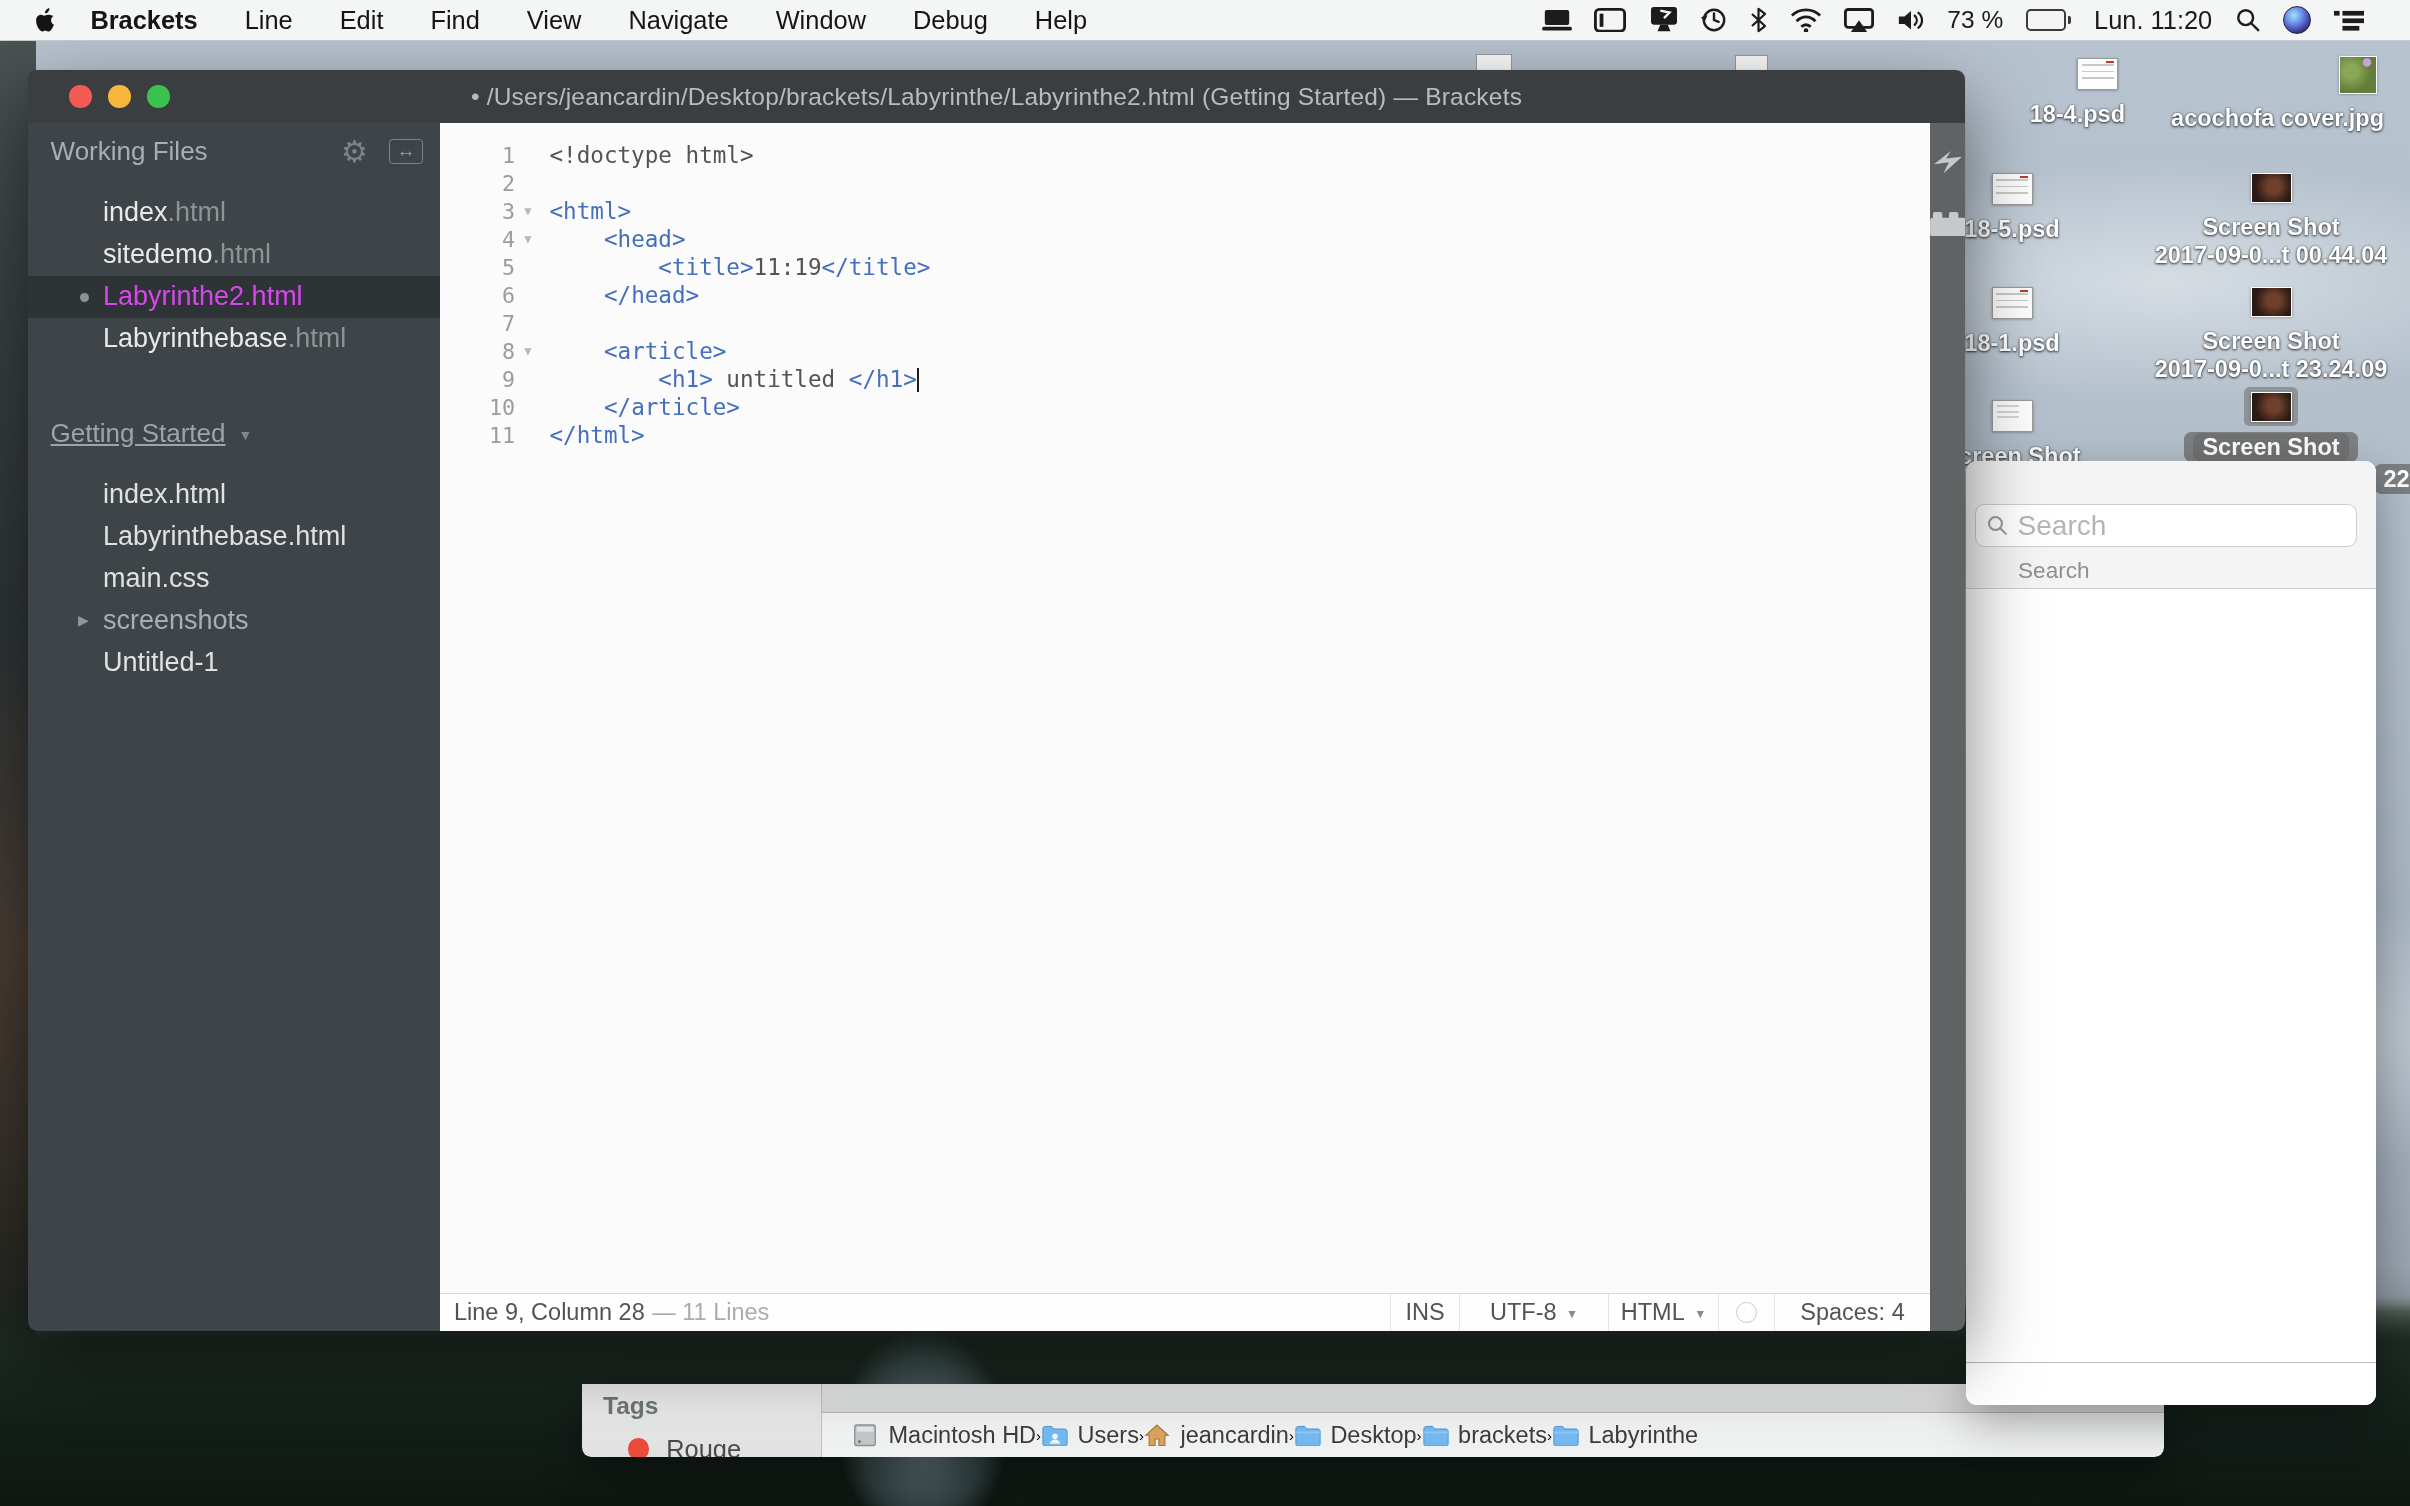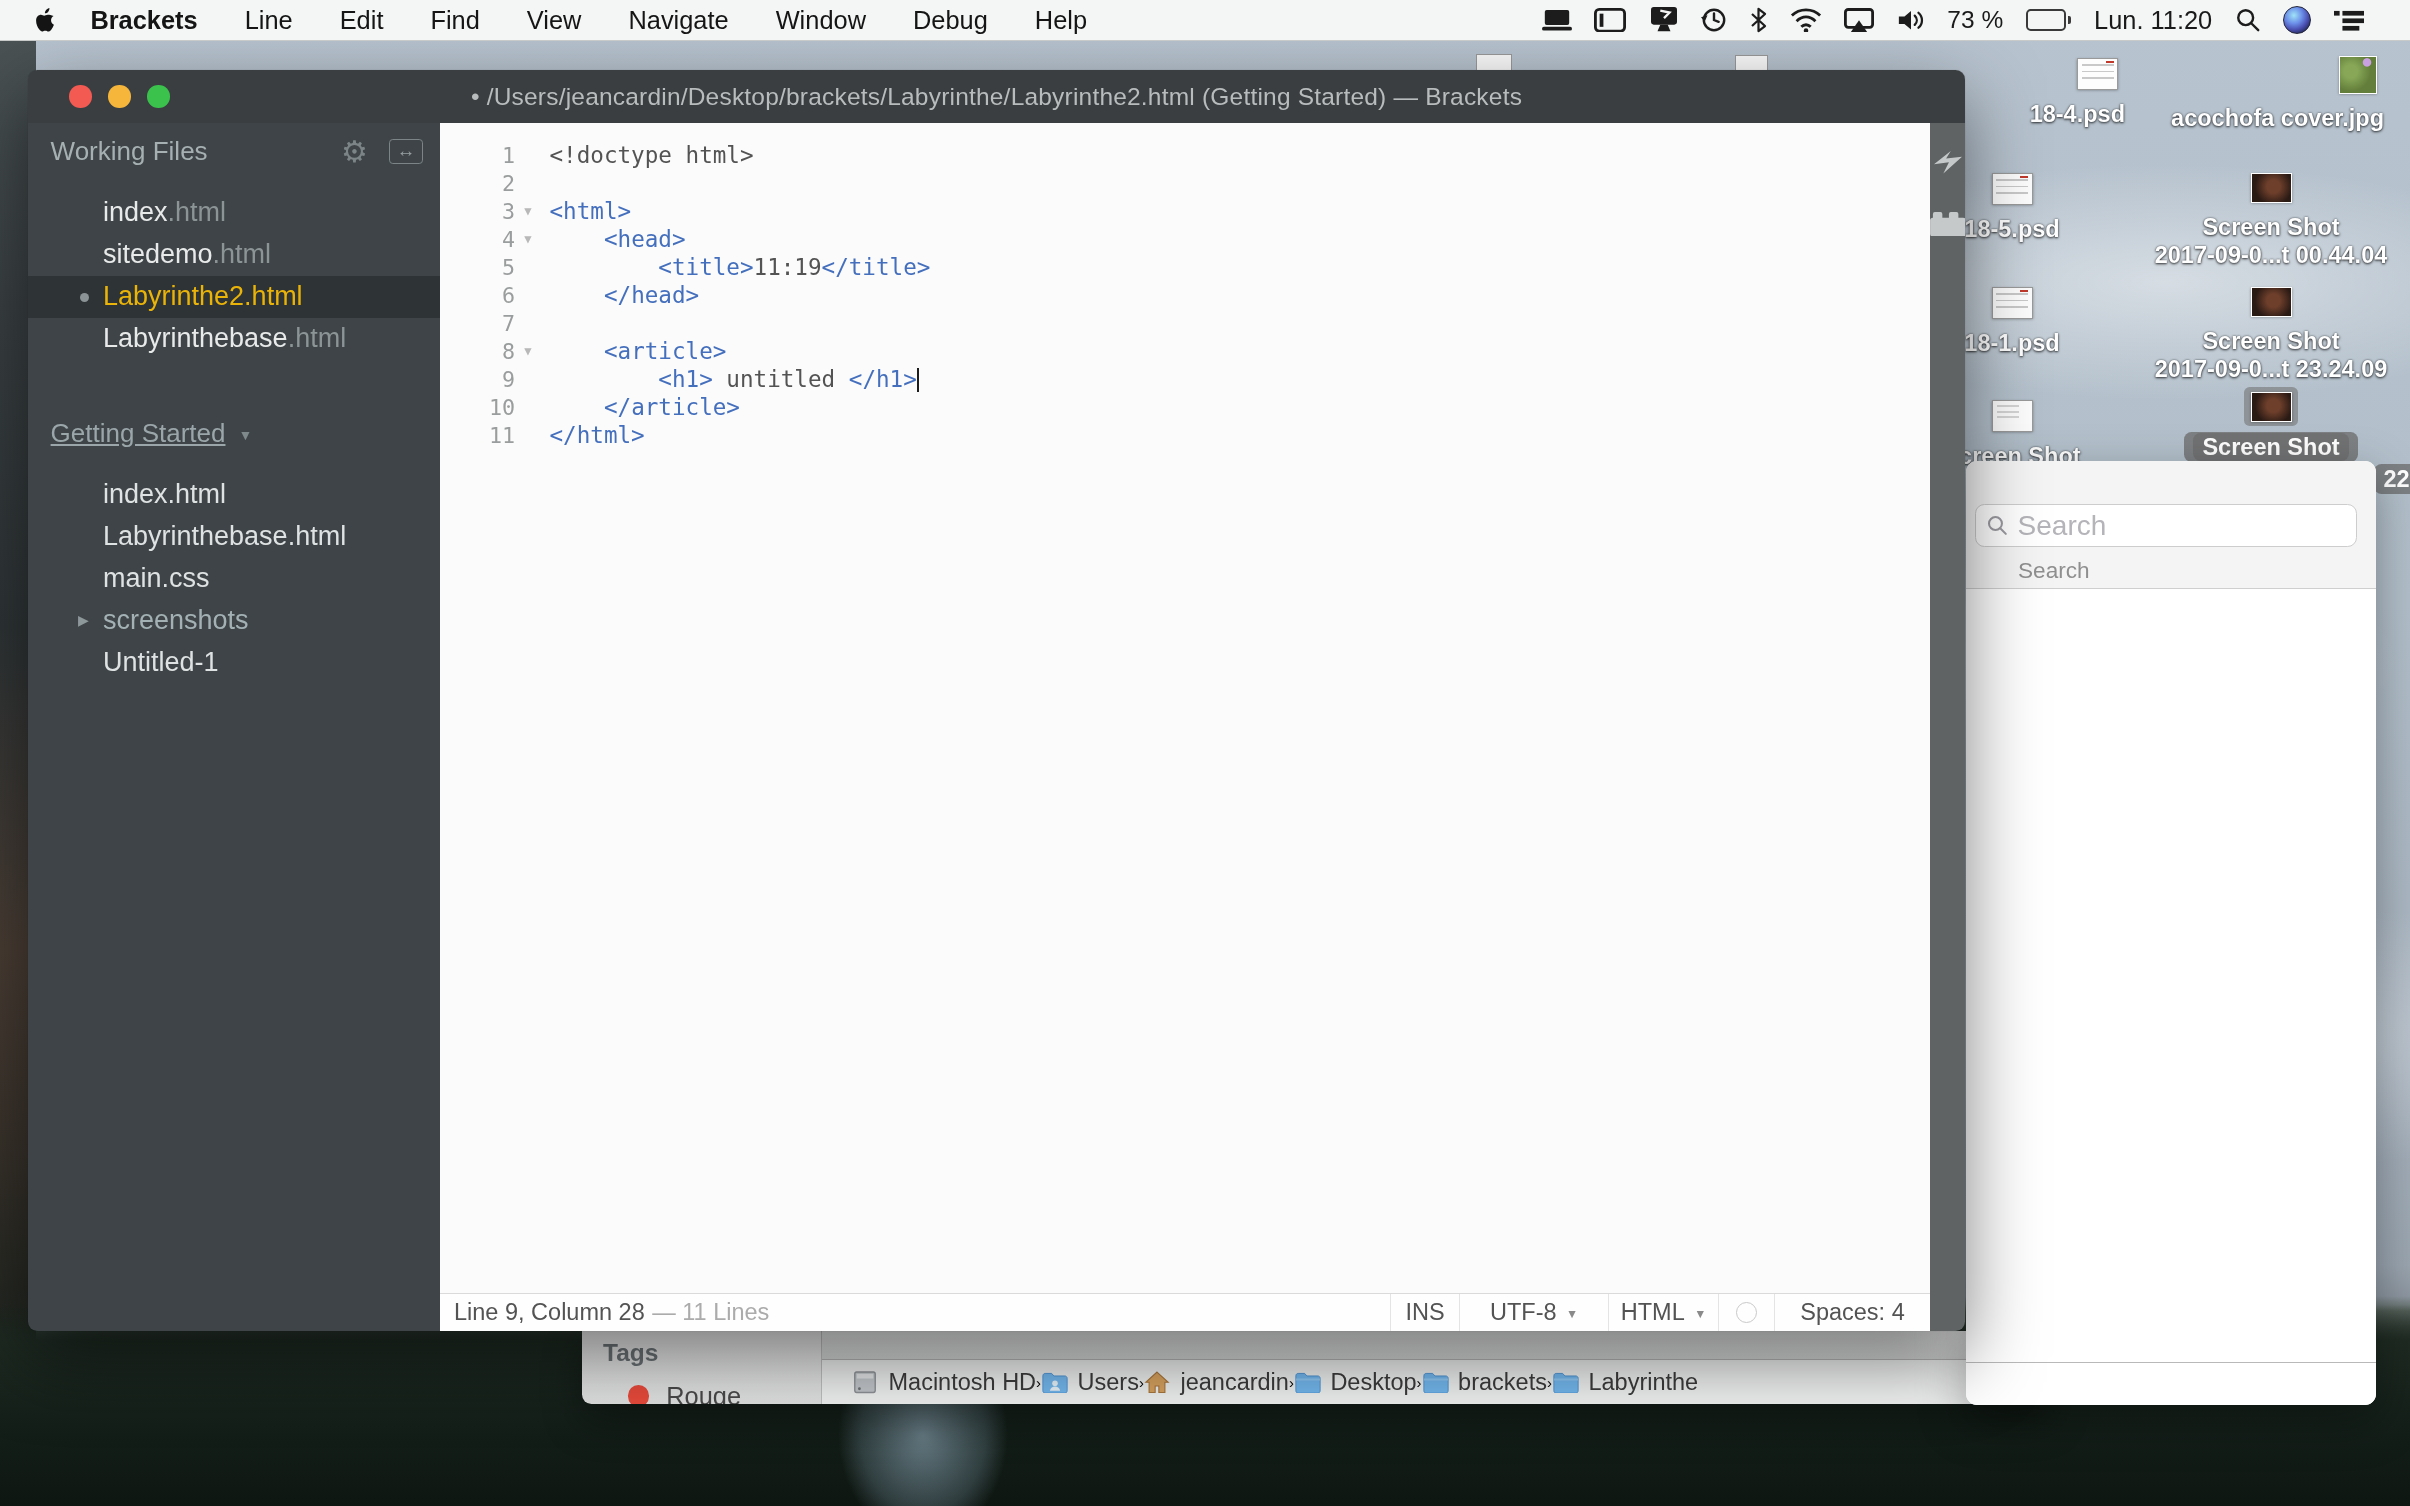--- a/index.html
+++ b/index.html
@@ -62,21 +62,21 @@
   .dicon .lbl { margin-top:5.6px; font-size:23.5px; font-weight:600; color:#fff; line-height:28px;
     text-shadow:0 0.9px 2.8px rgba(0,0,0,.75), 0 0 1.9px rgba(0,0,0,.5); text-align:center; white-space:nowrap; }
   .dicon.selected .lbl .line { background:rgba(110,110,110,.78); border-radius:7.5px; padding:0.9px 9.4px; text-shadow:none; }
   .chip-22 { position:absolute; left:2374px; top:464px; z-index:2; background:rgba(110,110,110,.78);
     border-radius:7.5px; padding:0.9px 9.4px; font-size:23.5px; font-weight:600; color:#fff; line-height:28px; }
   .peek-icon { position:absolute; background:#fafafa; border:0.9px solid #9a9a9a; border-bottom:none; }
   .peek-1 { left:1476px; top:54px; width:36px; height:16px; }
   .peek-2 { left:1735px; top:55px; width:33px; height:15px; }
 
   
-  .finder-bottom { position:absolute; left:582px; top:1331px; width:1468px; height:73px; z-index:2;
+  .finder-bottom { position:absolute; left:582px; top:1384px; width:1582px; height:73px; z-index:2;
     border-radius:0 0 9.4px 9.4px; overflow:hidden; display:flex; box-shadow:0 17px 38px rgba(0,0,0,.35); }
   .fb-sidebar { width:240px; background:linear-gradient(180deg,#ededee 0%, #e0e1e1 100%);
     border-right:0.9px solid #c0c0c0; padding:7.5px 0 0 21px; }
   .fb-tags-header { font-size:24.5px; font-weight:700; color:#6d7478; }
   .fb-tag { display:flex; align-items:center; margin:15px 0 0 24.5px; }
   .fb-tag .dot { width:21.7px; height:21.7px; border-radius:50%; margin-right:17px; }
   .fb-tag .name { font-size:25.4px; color:#4a4a4a; }
   .fb-main { flex:1; display:flex; flex-direction:column; }
   .fb-toolbar { height:28px; background:linear-gradient(180deg,#e9eaea, #d6d7d7); }
   .fb-pathbar { flex:1; background:#f0f1f1; border-top:0.9px solid #b5b5b5; display:flex; align-items:center; padding-left:30px; }
@@ -117,21 +117,21 @@
   .sb-header { display:flex; align-items:center; padding:13px 17px 0 22.6px; }
   .sb-header .hdr-label { font-size:26px; color:#a6b0b3; flex:1; }
   .gear-glyph { font-size:30px; color:#7c8488; line-height:28px; margin-right:21px; }
   .split-box { width:34px; height:25.4px; border:1.9px solid #7c8488; border-radius:3.8px; color:#9aa1a4;
     font-size:19px; line-height:21.7px; text-align:center; font-weight:700; }
   .sb-list { margin-top:24.5px; }
   .sb-row { height:42px; display:flex; align-items:center; padding-left:75px; position:relative; font-size:27px; }
   .sb-row .fname { color:#e8eaea; }
   .sb-row .fext { color:#8c9496; }
   .sb-row.active { background:#2e3336; }
-  .sb-row.active .fname, .sb-row.active .fext { color:#eab308; }
+  .sb-row.active .fname, .sb-row.active .fext { color:#d946ef; }
   .sb-row .dirty-dot { position:absolute; left:52px; top:17px; width:9.4px; height:9.4px; border-radius:50%; background:#8b9396; }
   .proj-header { display:flex; align-items:center; margin-top:58px; padding-left:22.6px; }
   .proj-header .hdr-label { font-size:26px; color:#9aa6aa;text-decoration:underline; }
   .proj-header .chev { font-size:14px; color:#7f898c; margin-left:13px; padding-top:3.8px; }
   .proj-list { margin-top:24.5px; }
   .proj-row { height:42px; display:flex; align-items:center; padding-left:75px; position:relative; font-size:27px; }
   .proj-row .tree-arrow { position:absolute; left:50px; font-size:14px; color:#8d989b; }
   .proj-row.folder .fname { color:#a3b1b5; }
 
   

